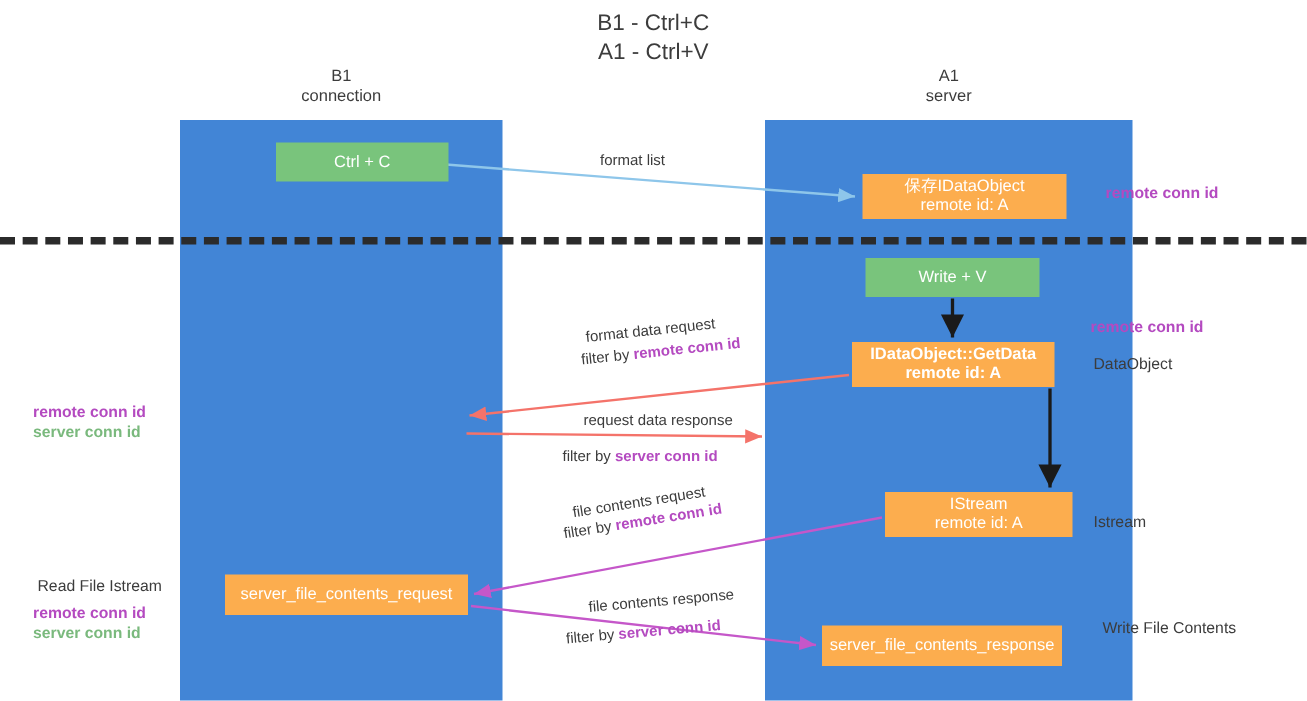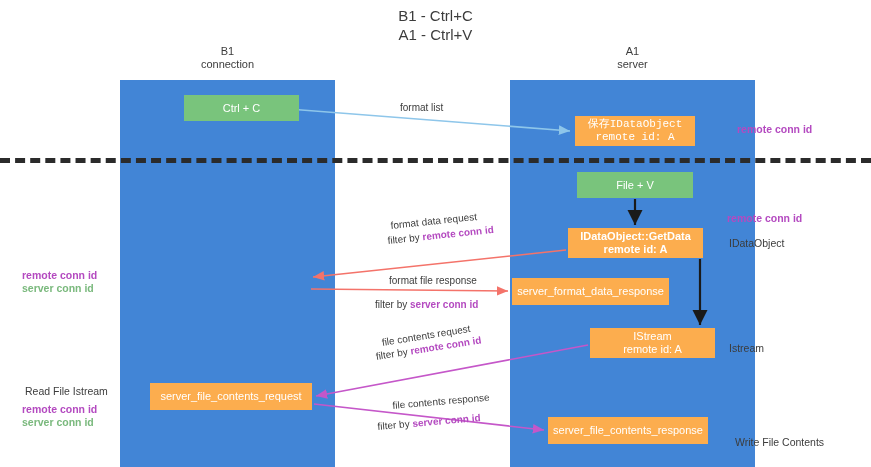--- a/index.html
+++ b/index.html
@@ -17,21 +17,21 @@
   #headB1{left:150px;top:45px;width:155px;}
   #headA1{left:555px;top:45px;width:155px;}
 
   .box{position:absolute;box-sizing:border-box;display:flex;align-items:center;
        justify-content:center;text-align:center;color:#fff;font-size:11px;line-height:13px;
        white-space:pre-line;padding:2px 4px;}
   .green{background:#79c47c;}
   .orange{background:#fcad4e;}
 
   #bCtrlC{left:160px;top:95px;width:115px;height:26px;margin-left:24px;}
-  #bSaveObj{left:575px;top:116px;width:120px;height:30px;font-family:Liberation Mono, monospace;}
+  #bSaveObj{left:575px;top:116px;width:136px;height:30px;}
   #bCtrlV{left:577px;top:172px;width:116px;height:26px;}
   #bGetData{left:568px;top:228px;width:135px;height:30px;font-weight:bold;}
   #bFmtReq{left:152px;top:268px;width:157px;height:27px;}
   #bFmtResp{left:512px;top:278px;width:157px;height:27px;}
   #bIStream{left:590px;top:328px;width:125px;height:30px;}
   #bFileReq{left:150px;top:383px;width:162px;height:27px;}
   #bFileResp{left:548px;top:417px;width:160px;height:27px;}
 
   .sidelabel{position:absolute;font-size:10.5px;color:#3c3c3c;white-space:nowrap;}
   .annot{position:absolute;font-size:10.5px;font-weight:bold;white-space:nowrap;}
@@ -91,56 +91,55 @@
     <line x1="588" y1="345" x2="316" y2="396" stroke="#c557c9" stroke-width="1.6" marker-end="url(#ar-mag)"></line>
 
     <line x1="314" y1="404" x2="544" y2="430" stroke="#c557c9" stroke-width="1.6" marker-end="url(#ar-mag)"></line>
   </svg>
 
   <div class="dashsep"></div>
 
   <div class="box green" id="bCtrlC">Ctrl + C</div>
   <div class="box orange" id="bSaveObj">保存IDataObject
 remote id: A</div>
-  <div class="box green" id="bCtrlV">File + V</div>
+  <div class="box green" id="bCtrlV">Write + V</div>
   <div class="box orange" id="bGetData">IDataObject::GetData
 remote id: A</div>
-  <div class="box orange" id="bFmtResp">server_format_data_response</div>
   <div class="box orange" id="bIStream">IStream
 remote id: A</div>
   <div class="box orange" id="bFileResp">server_file_contents_response</div>
   <div class="box orange" id="bFileReq">server_file_contents_request</div>
 
   <div class="arrowlabel" style="left:400px;top:102px;">format list</div>
 
   <div class="arrowlabel" style="left:390px;top:220px;transform:rotate(-6deg);transform-origin:left top;">format data request</div>
   <div class="arrowlabel" style="left:387px;top:235px;transform:rotate(-6deg);transform-origin:left top;">
     <span>filter by </span><b class="purple">remote conn id</b>
   </div>
 
-  <div class="arrowlabel" style="left:389px;top:275px;">format file response</div>
+  <div class="arrowlabel" style="left:389px;top:275px;">request data response</div>
   <div class="arrowlabel" style="left:375px;top:299px;">
     <span>filter by </span><b class="purple">server conn id</b>
   </div>
 
   <div class="arrowlabel" style="left:381px;top:337px;transform:rotate(-9deg);transform-origin:left top;">file contents request</div>
   <div class="arrowlabel" style="left:375px;top:351px;transform:rotate(-9deg);transform-origin:left top;">
     <span>filter by </span><b class="purple">remote conn id</b>
   </div>
 
   <div class="arrowlabel" style="left:392px;top:400px;transform:rotate(-5deg);transform-origin:left top;">file contents response</div>
   <div class="arrowlabel" style="left:377px;top:421px;transform:rotate(-5deg);transform-origin:left top;">
     <span>filter by </span><b class="purple">server conn id</b>
   </div>
 
   <div class="annot purple" style="left:737px;top:123px;">remote conn id</div>
   <div class="annot purple" style="left:727px;top:212px;">remote conn id</div>
-  <div class="sidelabel" style="left:729px;top:237px;">IDataObject</div>
+  <div class="sidelabel" style="left:729px;top:237px;">DataObject</div>
   <div class="sidelabel" style="left:729px;top:342px;">Istream</div>
-  <div class="sidelabel" style="left:735px;top:436px;">Write File Contents</div>
+  <div class="sidelabel" style="left:735px;top:413px;">Write File Contents</div>
 
   <div class="legend" style="left:22px;top:269px;">
     <div class="purple">remote conn id</div>
     <div class="greenTxt">server conn id</div>
   </div>
 
   <div class="sidelabel" style="left:25px;top:385px;">Read File Istream</div>
   <div class="legend" style="left:22px;top:403px;">
     <div class="purple">remote conn id</div>
     <div class="greenTxt">server conn id</div>

